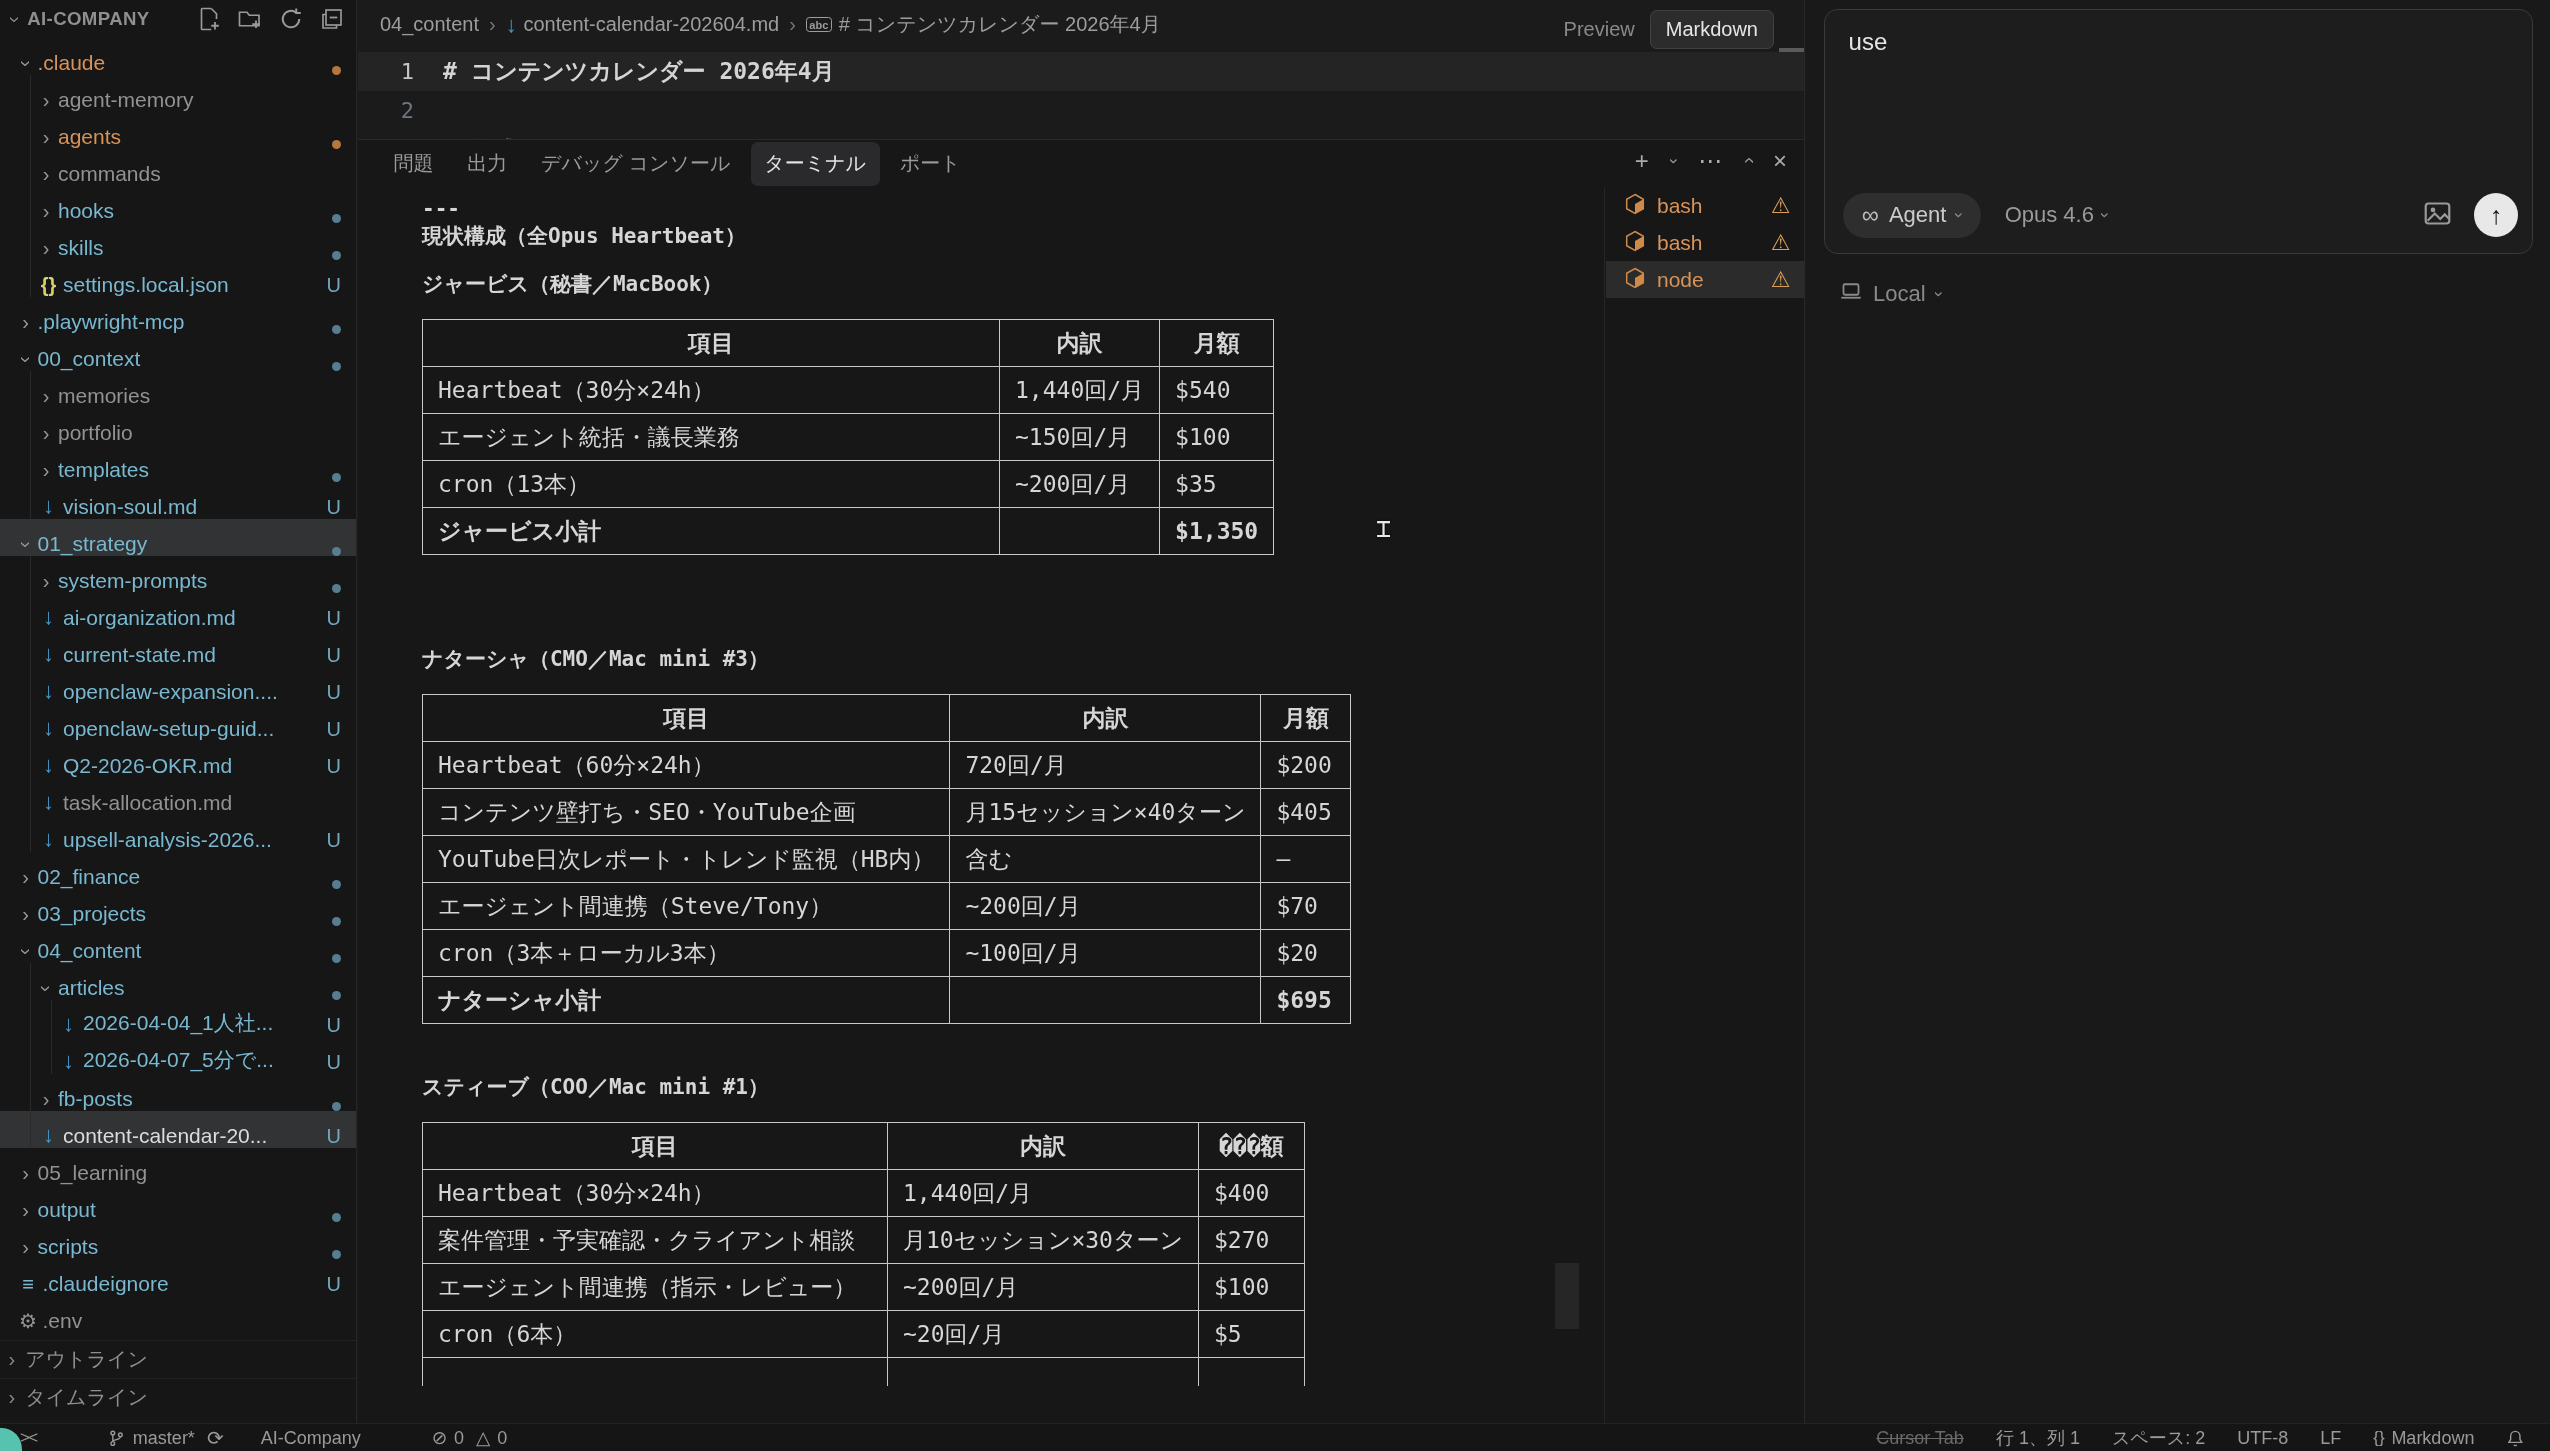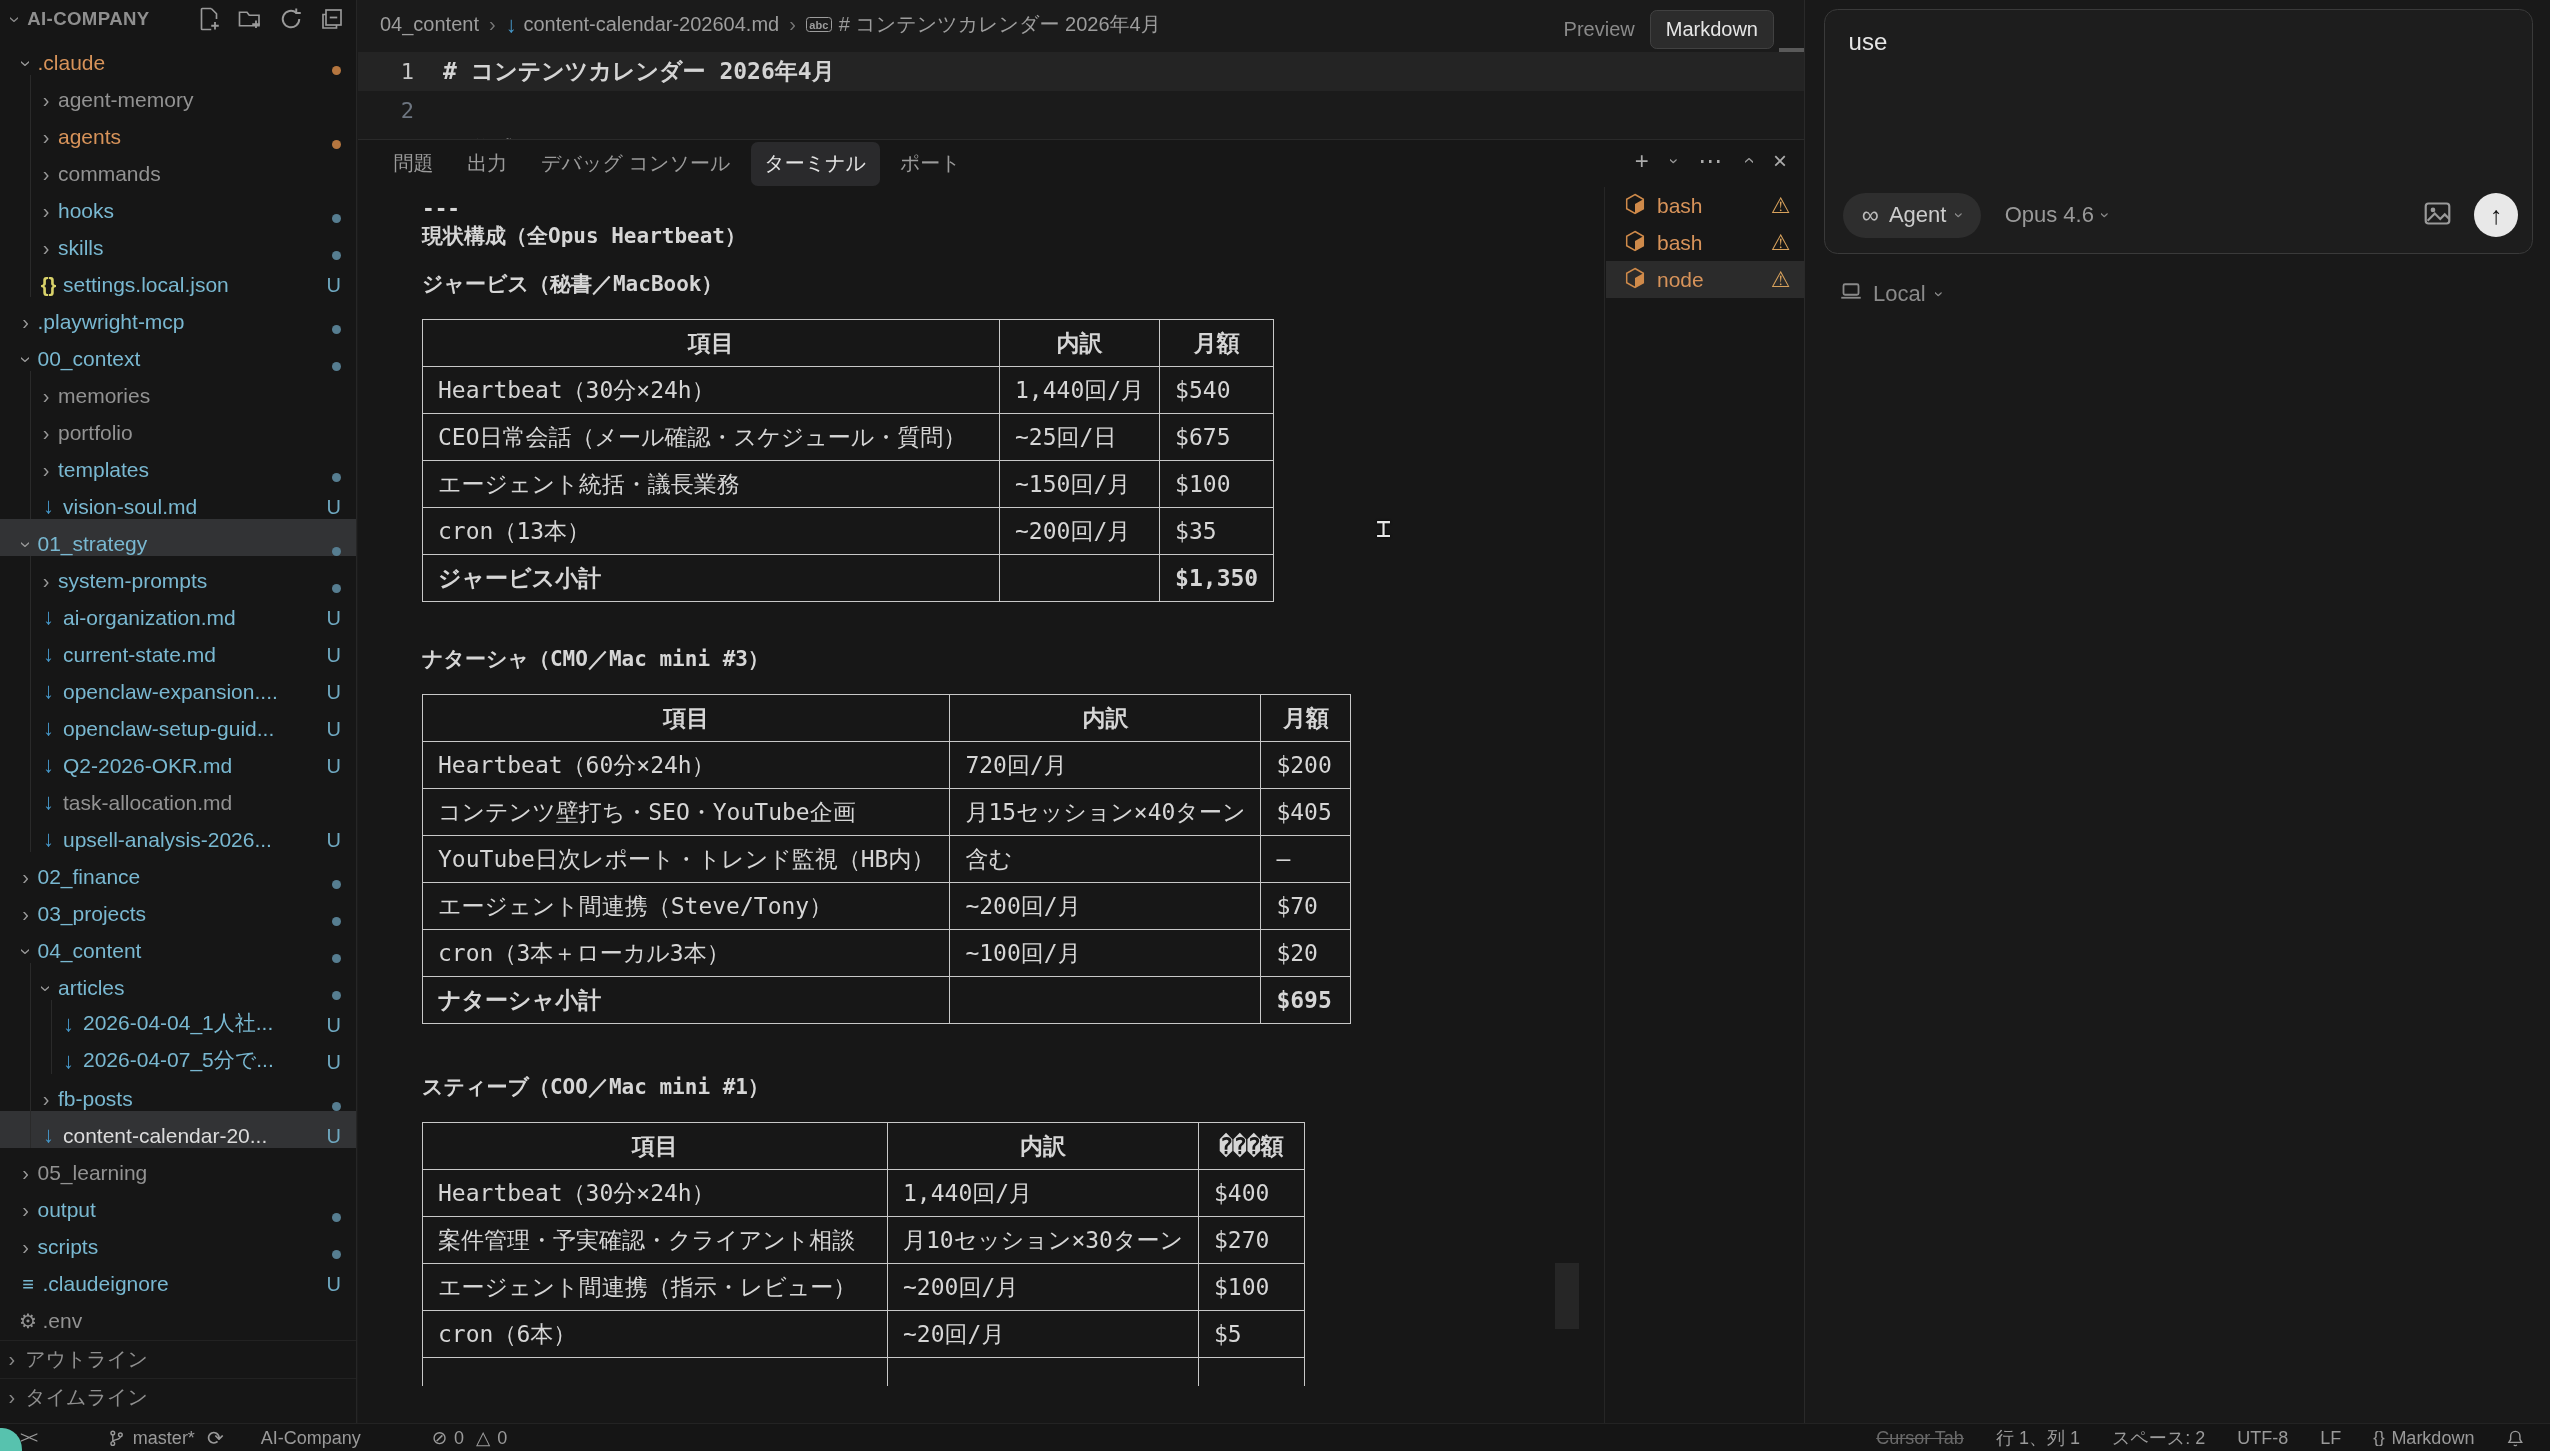--- a/index.html
+++ b/index.html
@@ -516,25 +516,20 @@
                   <th>月額</th>
                 </tr>
               </thead>
               <tbody>
                 <tr class="">
                   <td>Heartbeat（30分×24h）</td>
                   <td>1,440回/月</td>
                   <td>$540</td>
                 </tr>
                 <tr class="">
-                  <td>CEO日常会話（メール確認・スケジュール・質問）</td>
-                  <td>~25回/日</td>
-                  <td>$675</td>
-                </tr>
-                <tr class="">
                   <td>エージェント統括・議長業務</td>
                   <td>~150回/月</td>
                   <td>$100</td>
                 </tr>
                 <tr class="">
                   <td>cron（13本）</td>
                   <td>~200回/月</td>
                   <td>$35</td>
                 </tr>
                 <tr class="bold">

